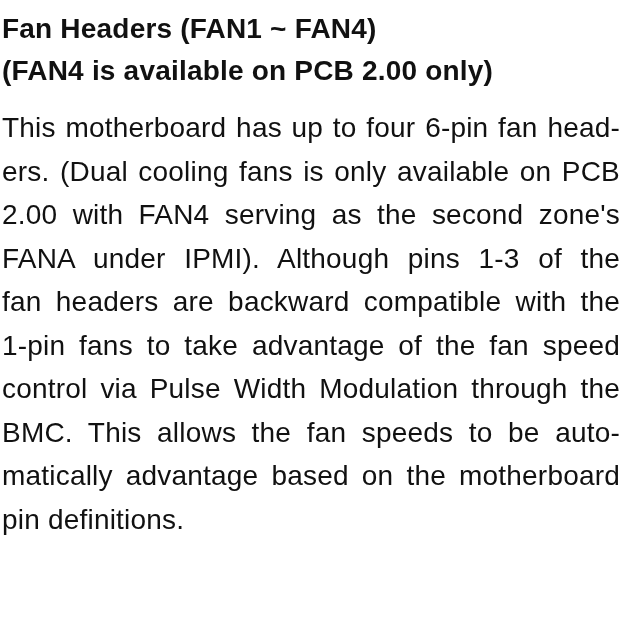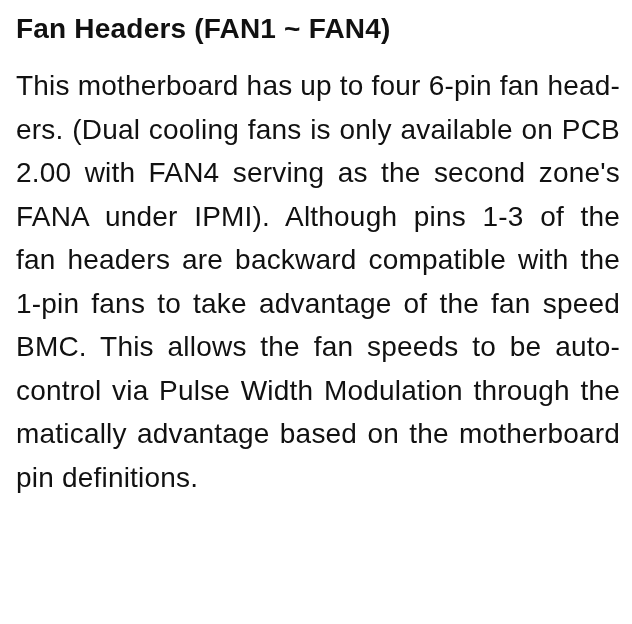--- a/index.html
+++ b/index.html
@@ -12,21 +12,21 @@
     background: #ffffff;
     overflow: hidden;
     font-family: "Liberation Sans", "DejaVu Sans", sans-serif;
     color: #111111;
     -webkit-font-smoothing: antialiased;
   }
   .page {
     box-sizing: border-box;
     width: 632px;
     height: 624px;
-    padding: 8px 12px 0 16px;
+    padding: 8px 12px 0 2px;
   }
   .heading {
     margin: 0;
     font-size: 28px;
     font-weight: bold;
     line-height: 42px;
     letter-spacing: 0.2px;
   }
   .heading .hline {
     display: block;
@@ -47,26 +47,27 @@
     text-align: left;
     text-align-last: left;
   }
 </style>
 </head>
 <body>
 
 <div class="page">
   <h1 class="heading">
     <span class="hline">Fan Headers (FAN1 ~ FAN4)</span>
+    <span class="hline">(FAN4 is available on PCB 2.00 only)</span>
   </h1>
   <div class="body-text">
       <div class="line">This motherboard has up to four 6-pin fan head-</div>
       <div class="line">ers. (Dual cooling fans is only available on PCB</div>
       <div class="line">2.00 with FAN4 serving as the second zone's</div>
       <div class="line">FANA under IPMI). Although pins 1-3 of the</div>
       <div class="line">fan headers are backward compatible with the</div>
       <div class="line">1-pin fans to take advantage of the fan speed</div>
+      <div class="line">control via Pulse Width Modulation through the</div>
       <div class="line">BMC. This allows the fan speeds to be auto-</div>
-      <div class="line">control via Pulse Width Modulation through the</div>
       <div class="line">matically advantage based on the motherboard</div>
       <div class="line last">pin definitions.</div>
     </div>
 </div>
 
 </body></html>

